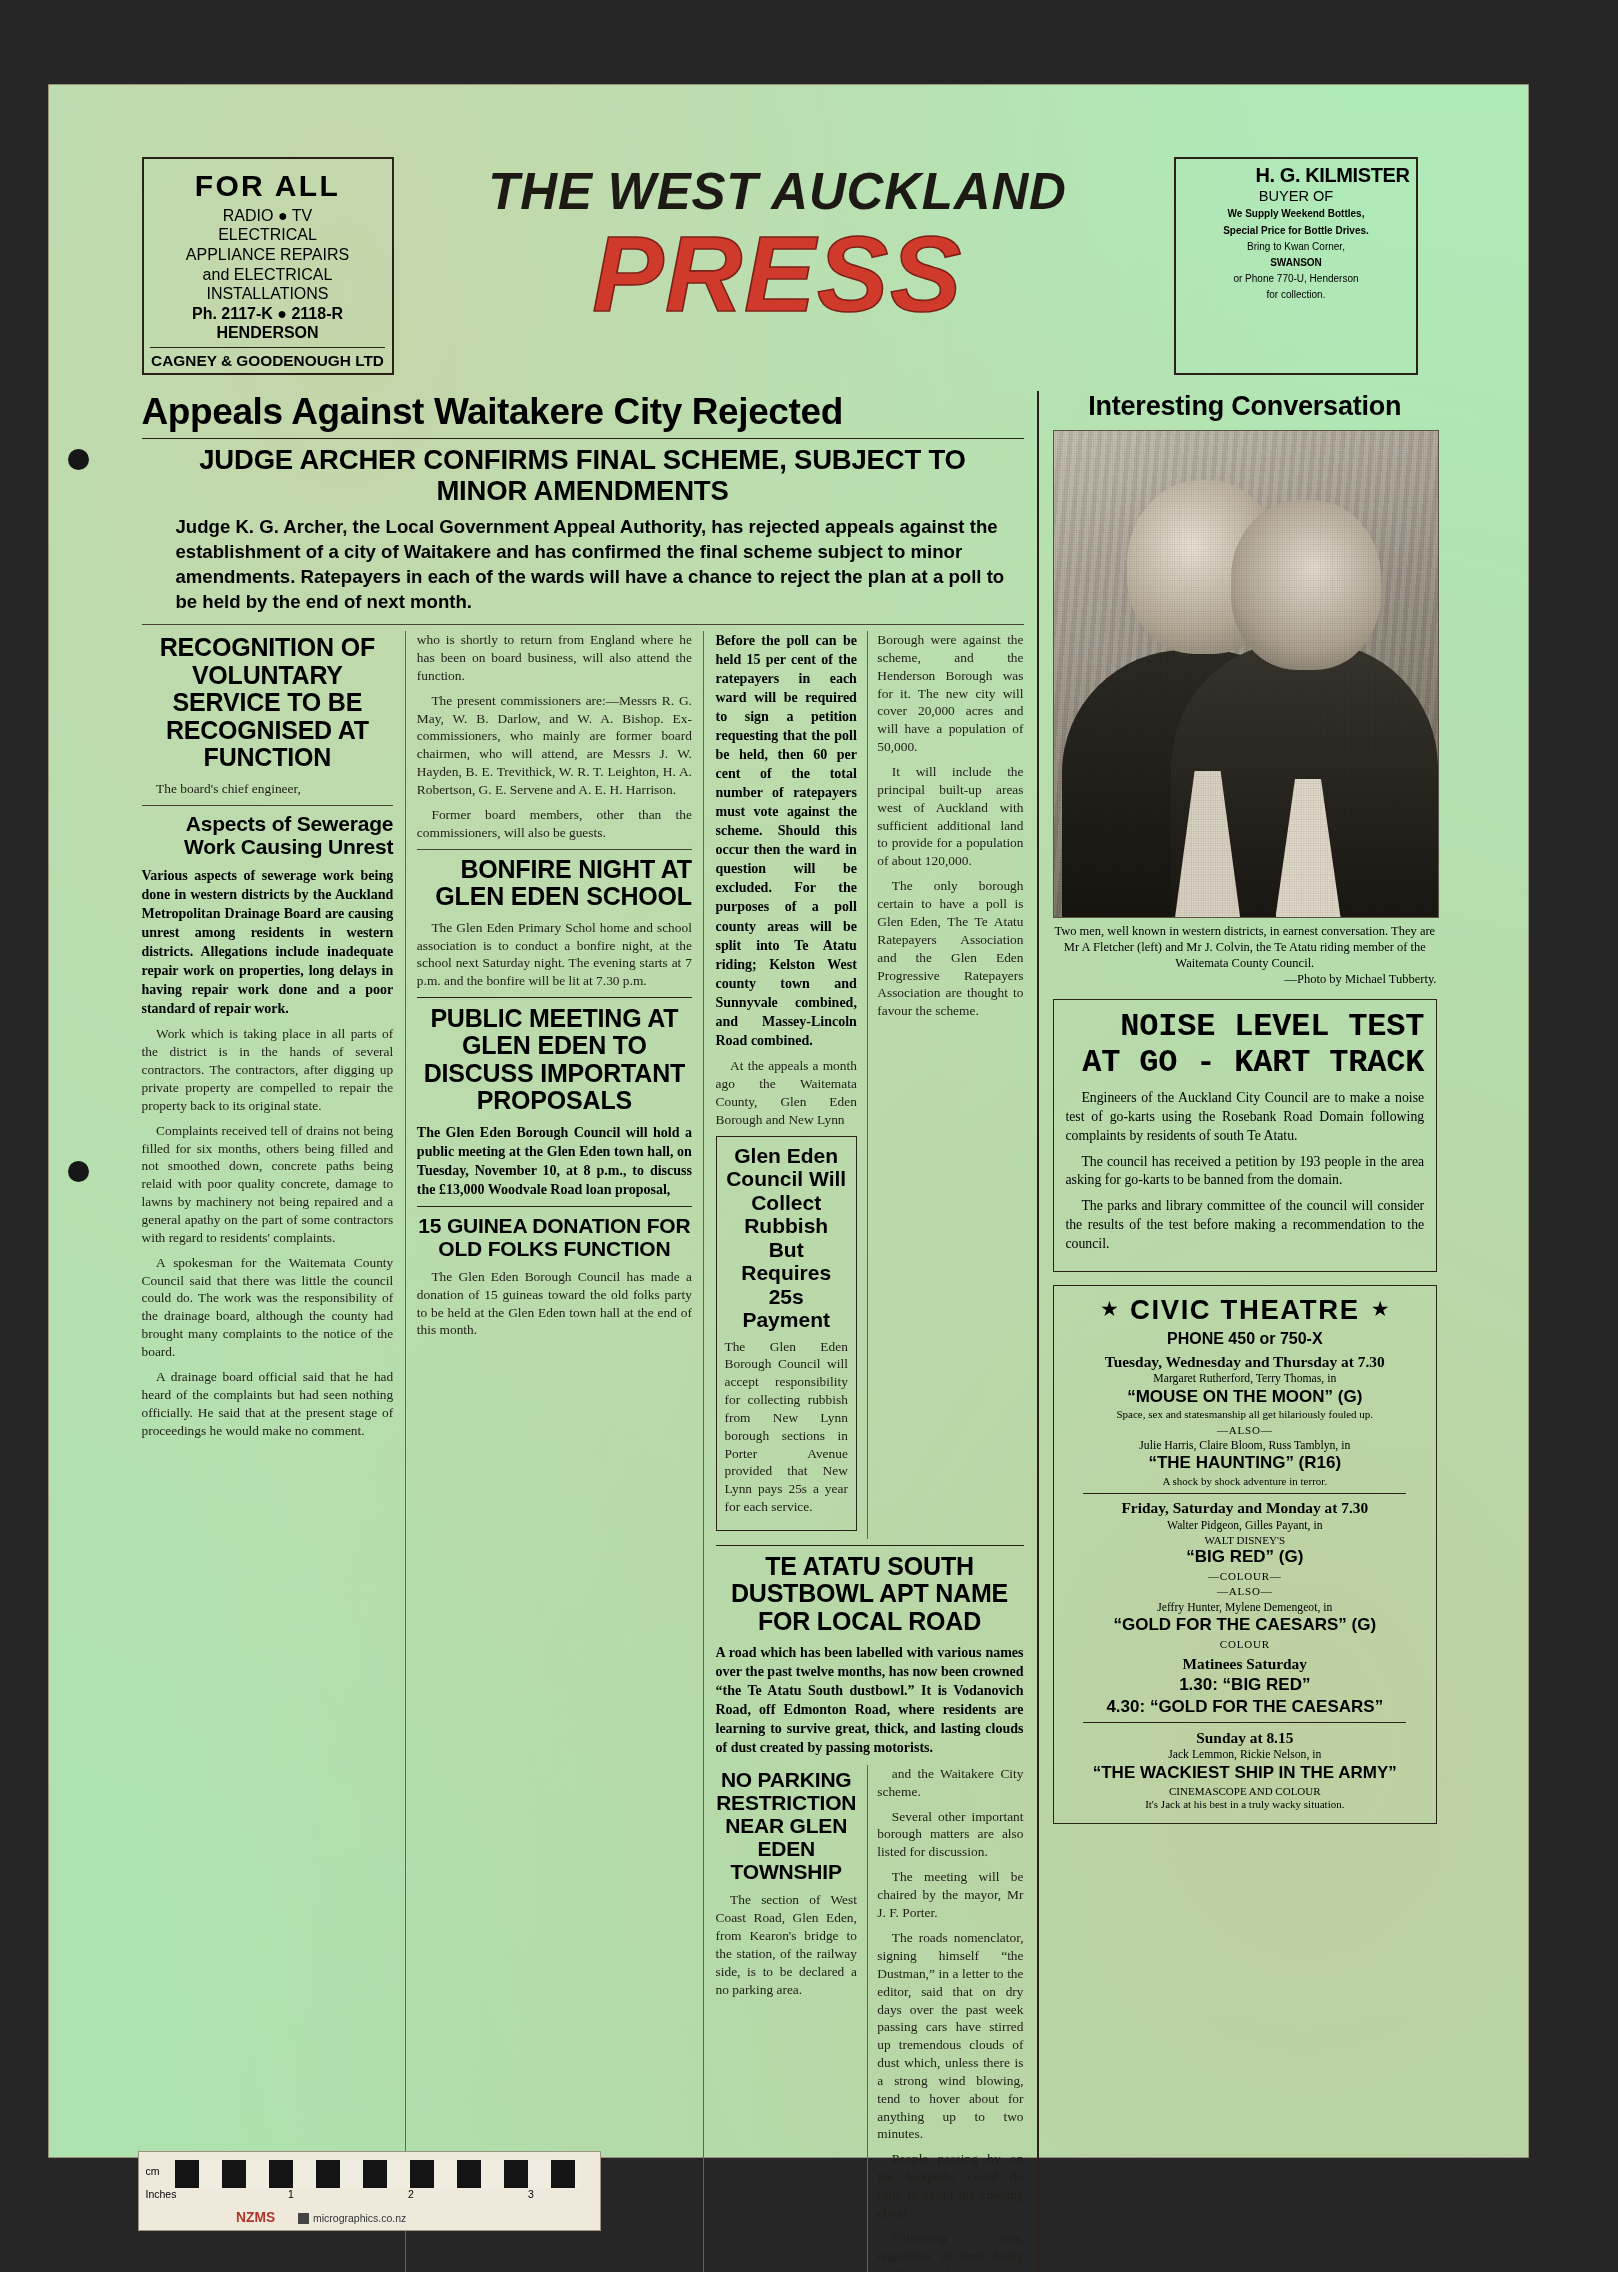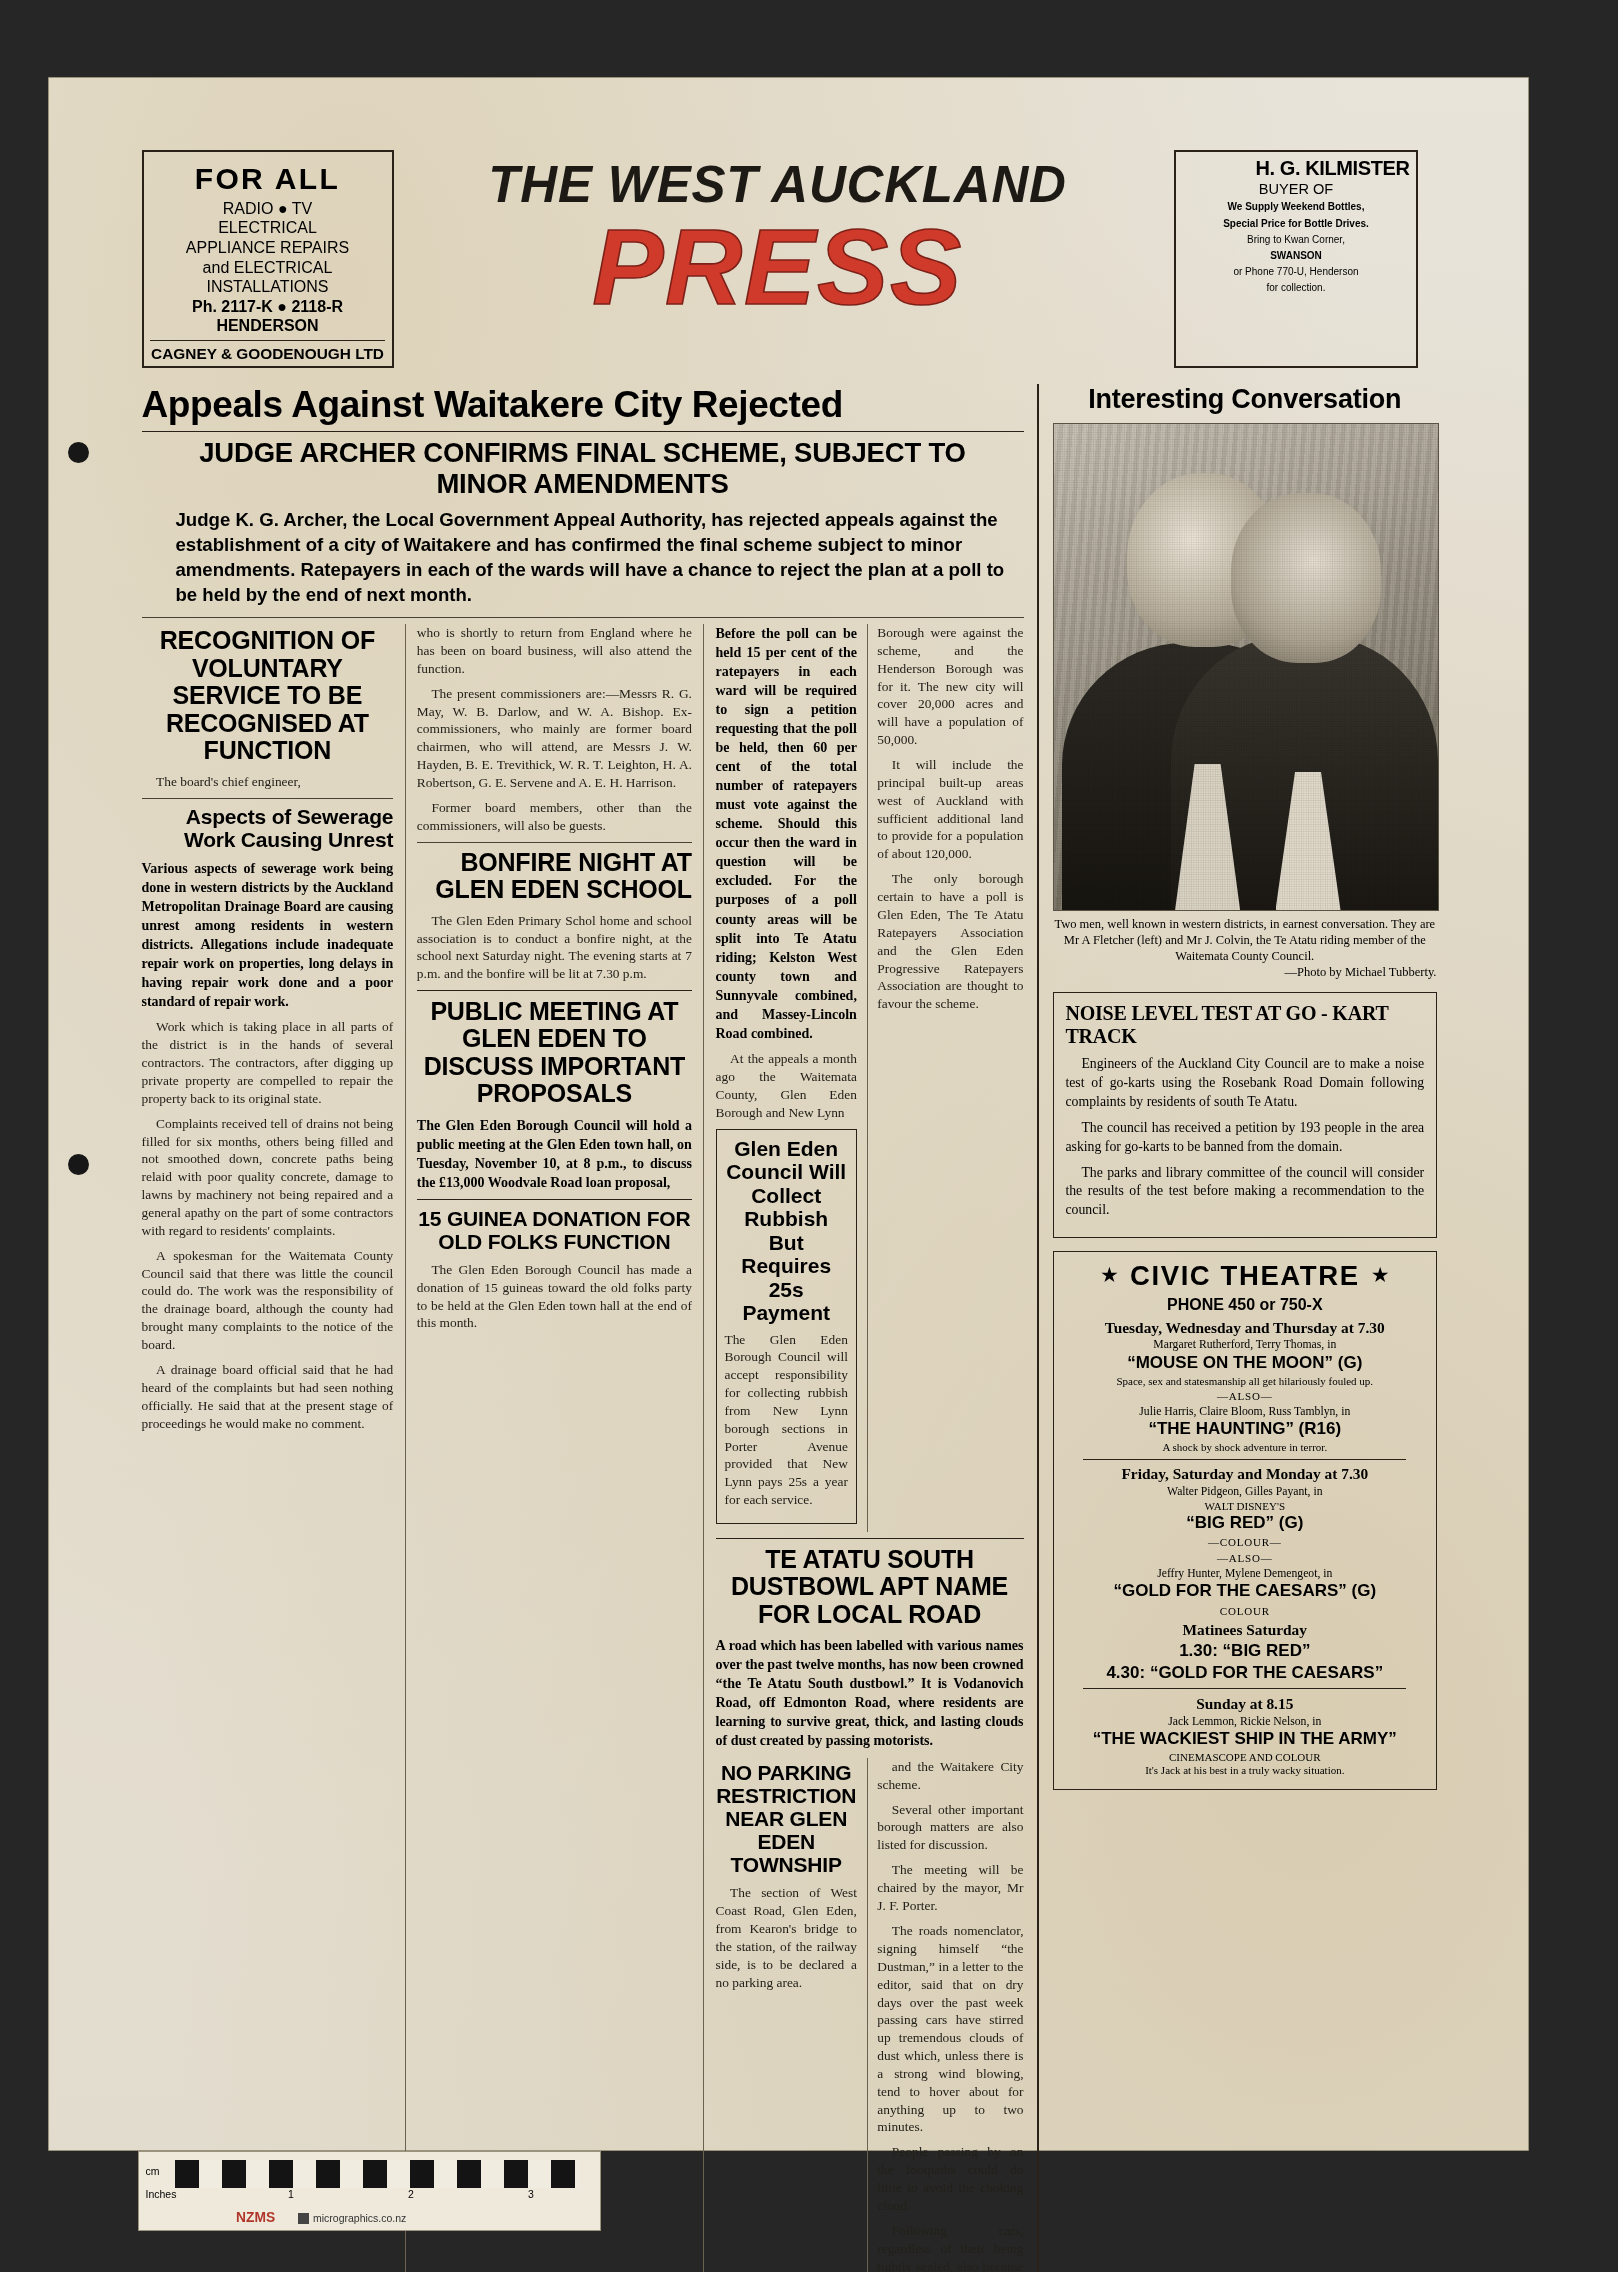--- a/index.html
+++ b/index.html
@@ -1,18 +1,18 @@
 <!DOCTYPE html>
 <html style="font-size:13px"><head>
 <meta charset="utf-8">
 <style>
   html,body{margin:0;padding:0;background:#2b2b2b;}
   body{width:1619px;height:2273px;font-family:"Liberation Serif",serif;overflow:hidden;}
   .page{position:relative;width:1619px;height:2273px;background:#262626;}
-  .paper{position:absolute;left:49px;top:78px;width:1479px;height:2072px;background:#e5e5e5;
+  .paper{position:absolute;left:49px;top:85px;width:1479px;height:2072px;background:#86efac;
          box-shadow:0 0 0 0.8px #b9ad90;}
   .paper:before{content:"";position:absolute;inset:0;
     background:
       radial-gradient(ellipse at 20% 10%, rgba(214,198,160,.55), rgba(0,0,0,0) 60%),
       radial-gradient(ellipse at 85% 80%, rgba(206,188,147,.5), rgba(0,0,0,0) 65%),
       linear-gradient(180deg, rgba(236,226,202,.4), rgba(222,209,177,.45));
     pointer-events:none;}
   .sheet{position:absolute;left:65px;top:49px;width:1350px;height:1918px;}
 
   
@@ -78,21 +78,21 @@
   .head2{position:absolute;right:57px;top:69px;width:150px;height:170px;background:radial-gradient(circle at 55% 40%, #e9e2d4, #b0a694 62%, #6f6859);border-radius:46% 46% 44% 44%;}
   .body1{position:absolute;left:8px;bottom:0;width:267px;height:267px;background:linear-gradient(180deg,#2e2b26,#17150f);border-radius:46% 46% 0 0;}
   .body2{position:absolute;right:0px;bottom:0;width:267px;height:275px;background:linear-gradient(180deg,#3a362f,#1b1813);border-radius:46% 46% 0 0;}
   .shirt1{position:absolute;left:121px;bottom:0;width:65px;height:146px;background:#ddd6c6;clip-path:polygon(30% 0,70% 0,100% 100%,0 100%);}
   .shirt2{position:absolute;right:97px;bottom:0;width:65px;height:138px;background:#e3dccc;clip-path:polygon(30% 0,70% 0,100% 100%,0 100%);}
   .grain{position:absolute;inset:0;background-image:radial-gradient(rgba(0,0,0,.10) 0.8px, rgba(0,0,0,0) 0.8px);background-size:2.4px 2.4px;}
   .caption{font-family:"Liberation Serif",serif;font-size:12.5px;line-height:1.28;text-align:center;margin-top:4.9px;}
   .credit{font-family:"Liberation Serif",serif;font-size:12.5px;text-align:right;margin-top:1.6px;}
 
   .rbox{border:1.6px solid #2a2118;padding:9.7px 11.3px;margin-top:11.3px;}
-  .rbox h3{font-family:Liberation Serif, serif;font-weight:bold;font-size:20px;line-height:1.12;text-align:left;margin:0 0 8px;letter-spacing:-0.2px;}
+  .rbox h3{font-family:Liberation Mono, monospace;font-weight:bold;font-size:32px;line-height:1.12;text-align:right;margin:0 0 8px;letter-spacing:-0.2px;}
   .rbox p{font-family:"Liberation Serif",serif;font-size:13.8px;line-height:1.36;text-align:justify;margin:0 0 7.3px;text-indent:16px;}
 
   
   .cine{border:1.6px solid #2a2118;padding:8px 9.7px 11.3px;margin-top:13px;text-align:center;}
   .cine .nm{font-family:"Liberation Sans",sans-serif;font-weight:bold;font-size:27.5px;letter-spacing:1.6px;}
   .cine .star{font-size:21px;vertical-align:2.4px;margin:0 8px;}
   .cine .ph{font-family:"Liberation Sans",sans-serif;font-weight:bold;font-size:16px;margin:4px 0 4.9px;}
   .cine .day{font-family:"Liberation Serif",serif;font-weight:bold;font-size:15.4px;margin:4.9px 0 1.6px;}
   .cine .cast{font-family:"Liberation Serif",serif;font-size:11.7px;margin:1.6px 0;}
   .cine .film{font-family:"Liberation Sans",sans-serif;font-weight:bold;font-size:17px;margin:1.6px 0;}

